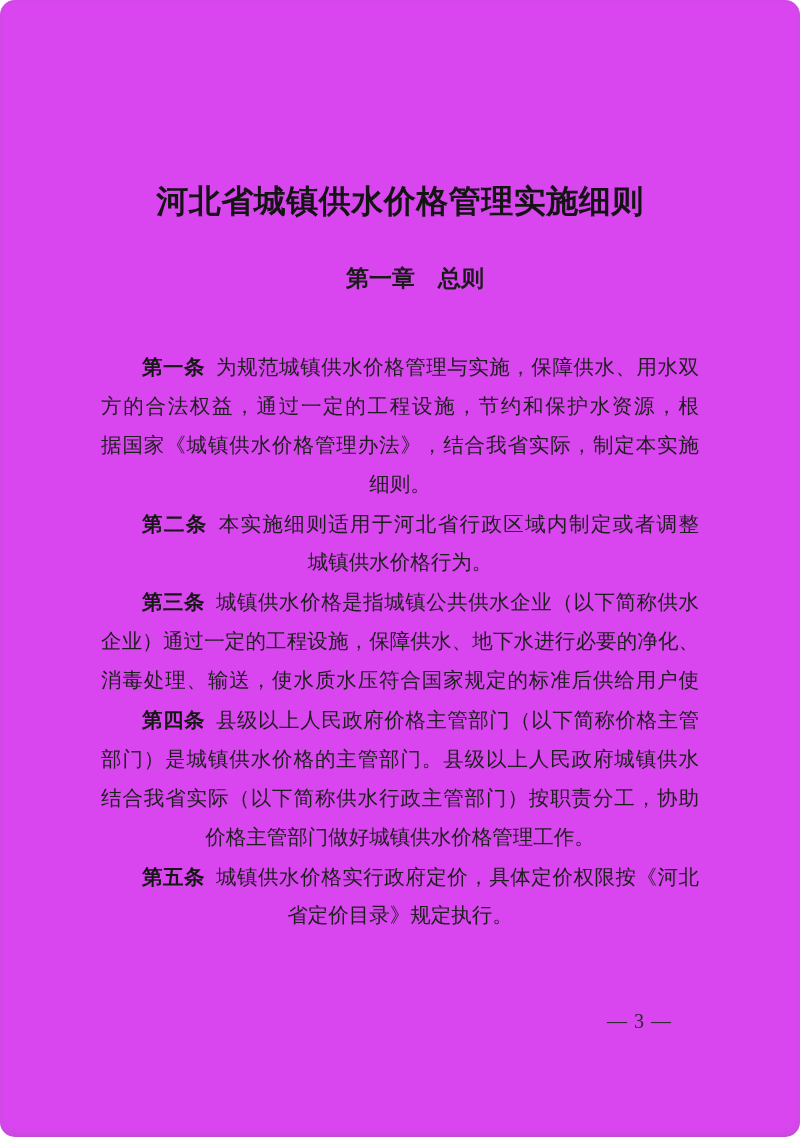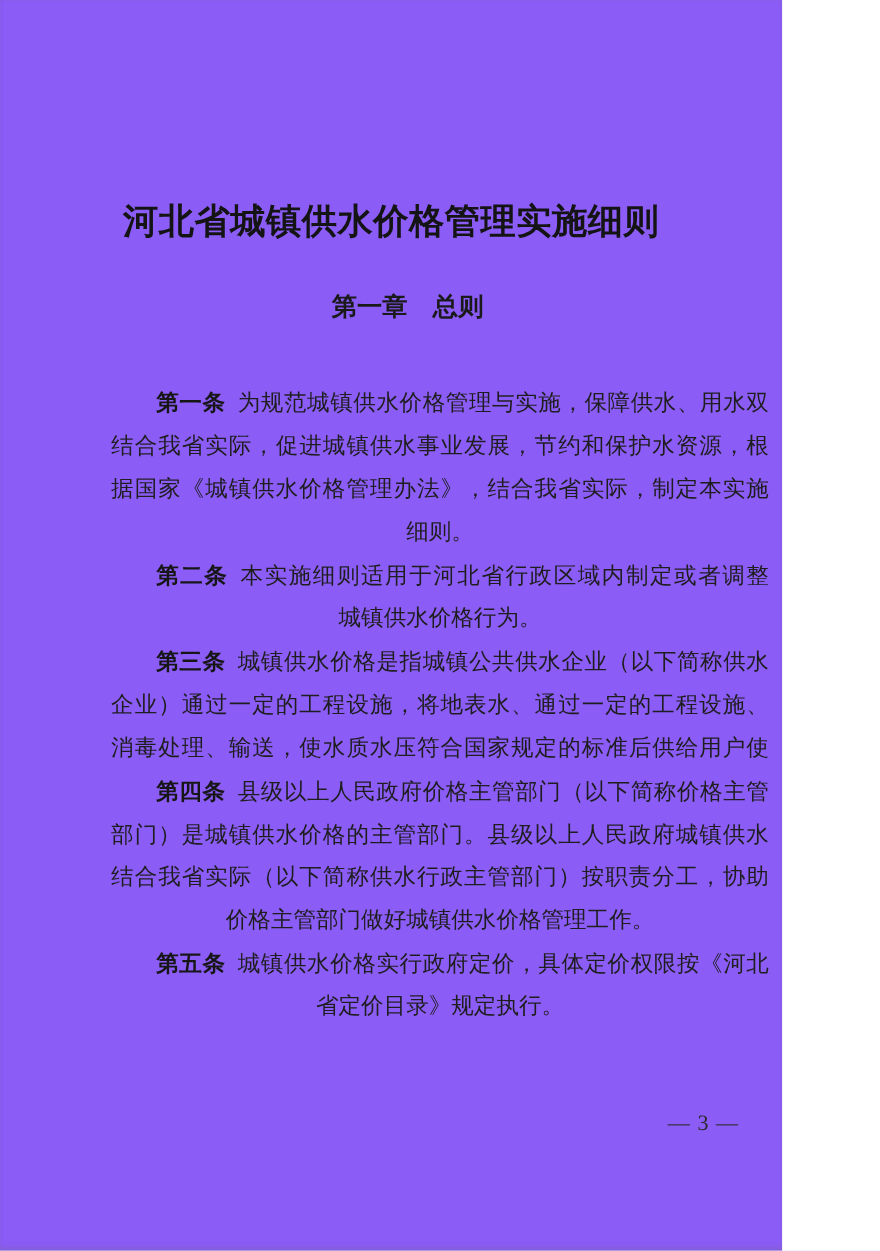--- a/index.html
+++ b/index.html
@@ -5,29 +5,30 @@
   html, body {
     margin: 0;
     padding: 0;
     width: 800px;
     height: 1137px;
     background: #ffffff;
     overflow: hidden;
   }
   .page {
     position: relative;
-    width: 711px;
+    width: 800px;
     height: 1137px;
-    background: #8b5cf6;
+    background: #d946ef;
     overflow: hidden;
     box-shadow:
       inset 0 -5px 7px -4px rgba(110,110,110,0.35),
       inset 0 2px 3px -2px rgba(140,140,140,0.15),
       inset -3px 0 4px -3px rgba(140,140,140,0.15),
       inset 3px 0 4px -3px rgba(140,140,140,0.10);
+    border-radius: 15px;
   }
   .title {
     position: absolute;
     top: 180px;
     left: 0;
     width: 100%;
     margin: 0;
     text-align: center;
     font-family: "Liberation Serif", "DejaVu Serif", serif;
     font-weight: 700;
@@ -98,33 +99,33 @@
 <div class="page">
 
   <h1 class="title">河北省城镇供水价格管理实施细则</h1>
 
   <h2 class="chapter">第一章　总则</h2>
 
   <div class="textblock">
 
     <div class="para">
       <div class="line j first"><b class="term">第一条</b><span>为规范城镇供水价格管理与实施，保障供水、用水双</span></div>
-      <div class="line j">结合我省实际，促进城镇供水事业发展，节约和保护水资源，根</div>
+      <div class="line j">方的合法权益，通过一定的工程设施，节约和保护水资源，根</div>
       <div class="line j">据国家《城镇供水价格管理办法》，结合我省实际，制定本实施</div>
       <div class="line">细则。</div>
     </div>
 
     <div class="para">
       <div class="line j first"><b class="term">第二条</b><span>本实施细则适用于河北省行政区域内制定或者调整</span></div>
       <div class="line">城镇供水价格行为。</div>
     </div>
 
     <div class="para">
       <div class="line j first"><b class="term">第三条</b><span>城镇供水价格是指城镇公共供水企业（以下简称供水</span></div>
-      <div class="line j">企业）通过一定的工程设施，将地表水、通过一定的工程设施、</div>
+      <div class="line j">企业）通过一定的工程设施，保障供水、地下水进行必要的净化、</div>
       <div class="line j">消毒处理、输送，使水质水压符合国家规定的标准后供给用户使</div>
     </div>
 
     <div class="para">
       <div class="line j first"><b class="term">第四条</b><span>县级以上人民政府价格主管部门（以下简称价格主管</span></div>
       <div class="line j">部门）是城镇供水价格的主管部门。县级以上人民政府城镇供水</div>
       <div class="line j">结合我省实际（以下简称供水行政主管部门）按职责分工，协助</div>
       <div class="line">价格主管部门做好城镇供水价格管理工作。</div>
     </div>
 

